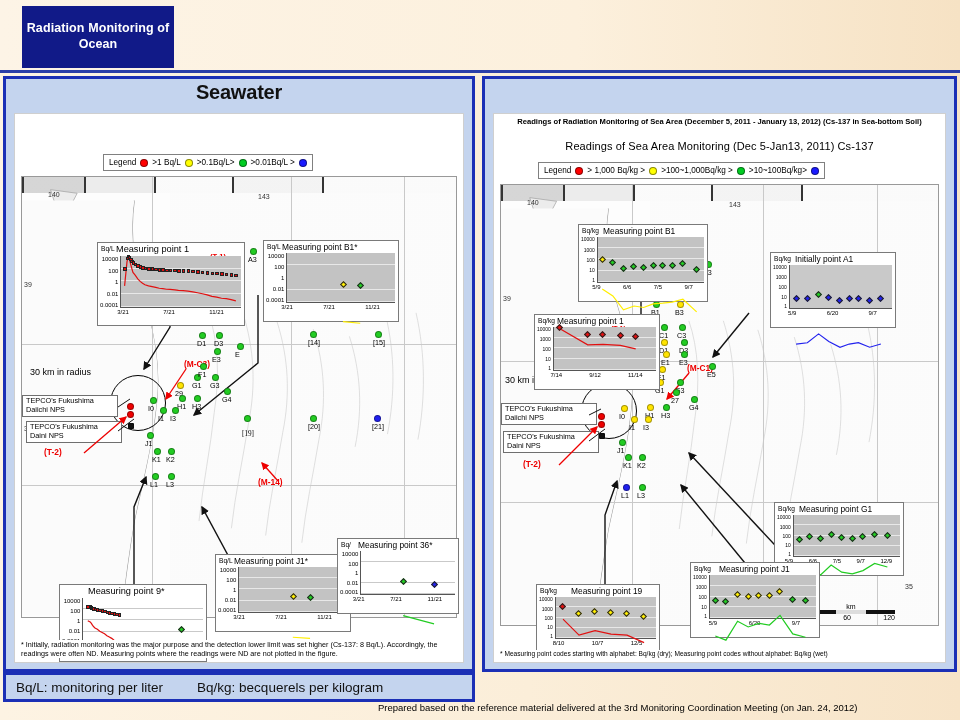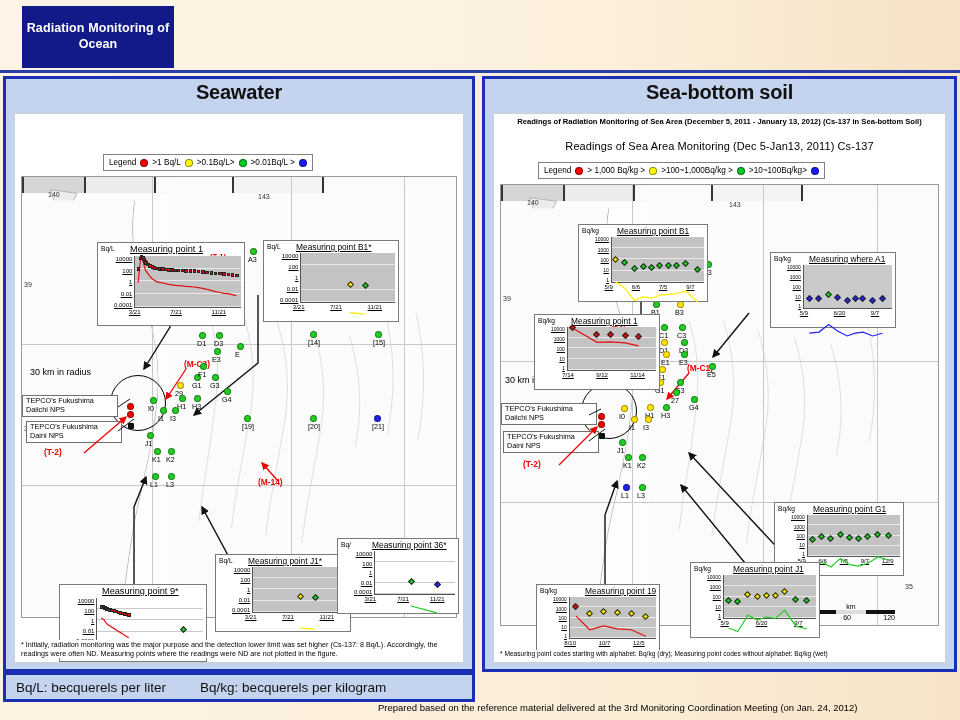--- a/index.html
+++ b/index.html
@@ -139,22 +139,21 @@
     position: absolute; border: 1.4px solid #000; border-radius: 50%;
     background: transparent;
   }
   .redlbl { position: absolute; font-size: 8.4px; font-weight: bold; color: #ee0000;
             white-space: nowrap; }
   .arrow-svg { position: absolute; overflow: visible; }
 
   
   .inset {
     position: absolute; background: #ffffff; border: 1px solid #7a7a7a;
-    padding: 2px 3px 2px 16px;
-    text-decoration: underline;
+    padding: 2px 3px 2px 2px;
   }
   .inset-title {
     font-size: 9.2px; color: #000; white-space: nowrap; line-height: 1;
     margin-left: 16px;
   }
   .inset-title.small { font-size: 8.4px; }
   .inset-unit {
     position: absolute; left: 3px; top: 2px;
     font-size: 6.6px; color: #000;
   }
@@ -358,21 +357,21 @@
             <div class="mplbl" style="left: 144px; top: 303px;">L3</div>
             <div class="mp grn" style="left: 286px; top: 75px;"></div>
             <div class="mplbl" style="left: 284px; top: 82px;">[10]</div>
             <div class="mp grn" style="left: 350px; top: 75px;"></div>
             <div class="mplbl" style="left: 348px; top: 82px;">[11]</div>
             <div class="mp grn" style="left: 288px; top: 154px;"></div>
             <div class="mplbl" style="left: 286px; top: 161px;">[14]</div>
             <div class="mp grn" style="left: 353px; top: 154px;"></div>
             <div class="mplbl" style="left: 351px; top: 161px;">[15]</div>
             <div class="mp grn" style="left: 222px; top: 238px;"></div>
-            <div class="mplbl" style="left: 220px; top: 245px;">[19]</div>
+            <div class="mplbl" style="left: 220px; top: 253px; font-family: Liberation Serif, serif;">[19]</div>
             <div class="mp grn" style="left: 288px; top: 238px;"></div>
             <div class="mplbl" style="left: 286px; top: 245px;">[20]</div>
             <div class="mp blu" style="left: 352px; top: 238px;"></div>
             <div class="mplbl" style="left: 350px; top: 245px;">[21]</div>
           </div>
 
         <div class="mp red" style="left:105px;top:226px"></div>
         <div class="mp red" style="left:105px;top:234px"></div>
         <div class="mp sq" style="left:106px;top:246px"></div>
 
@@ -568,21 +567,20 @@
           <span>7/21</span>
           <span>11/21</span>
         </div>
       </div>
 
       <div class="footnote" id="foot-left">* Initially, radiation monitoring was the major purpose and the detection lower limit was set higher (Cs-137: 8 Bq/L). Accordingly, the readings were often ND. Measuring points where the readings were ND are not plotted in the figure.</div>
     </div>
   </div>
 
   <div class="panel" id="panel-right">
-    <div class="panel-title">Sea-bottom soil</div>
 
     <div class="sheet">
       <div class="sheet-head-1">Readings of Radiation Monitoring of Sea Area (December 5, 2011 - January 13, 2012) (Cs-137 in Sea-bottom Soil)</div>
       <div class="sheet-head-2" id="rhead2">Readings of Sea Area Monitoring (Dec 5-Jan13, 2011)  Cs-137</div>
 
       <div class="legend" id="legend-right">
         <span>Legend</span>
         <span class="dot red"></span>
         <span>&gt;  1,000 Bq/kg  &gt;</span>
         <span class="dot yel"></span>
@@ -753,21 +751,21 @@
         <div class="xaxis">
           <span>5/9</span>
           <span>6/6</span>
           <span>7/5</span>
           <span>9/7</span>
         </div>
       </div>
 
       <div class="inset" style="left:276px;top:138px;width:126px;height:76px">
         <div class="inset-unit">Bq/kg</div>
-        <div class="inset-title small" style="margin-left:22px">Measuring where A1</div>
+        <div class="inset-title small" style="margin-left:22px">Initially point A1</div>
         <div class="plotwrap" style="height:44px">
           <div class="yaxis" style="font-size:5px">
             <span>10000</span>
             <span>1000</span>
             <span>100</span>
             <span>10</span>
             <span>1</span>
           </div>
           <div class="plot" style="background:#c9c9c9">
               <svg class="serieline" viewBox="0 0 100 100" preserveAspectRatio="none">
@@ -917,17 +915,17 @@
           <span>10/7</span>
           <span>12/5</span>
         </div>
       </div>
 
       <div class="footnote" id="foot-right">* Measuring point codes starting with alphabet: Bq/kg (dry); Measuring point codes without alphabet: Bq/kg (wet)</div>
     </div>
   </div>
 
   <div id="bottom-bar">
-    <span>Bq/L: becquerels per liter</span>
+    <span>Bq/L: monitoring per liter</span>
     <span>Bq/kg: becquerels per kilogram</span>
   </div>
   <div id="credit">Prepared based on the reference material delivered at the 3rd Monitoring Coordination Meeting (on Jan. 24, 2012)</div>
 </div>
 
 </body></html>

